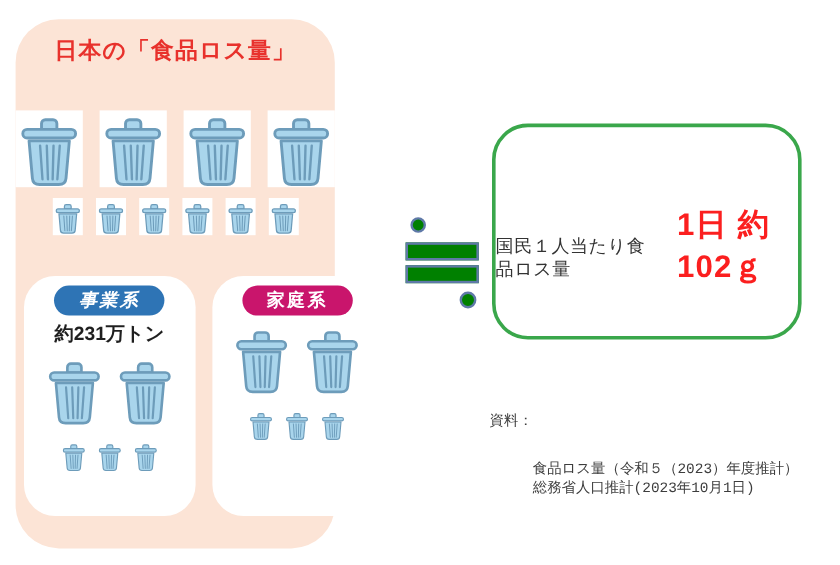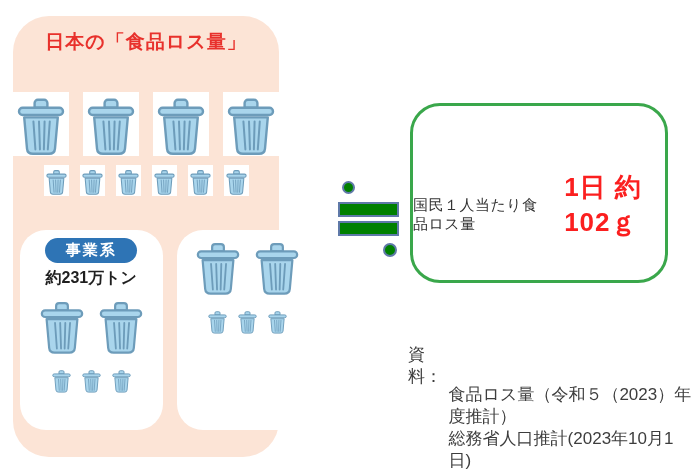--- a/index.html
+++ b/index.html
@@ -44,21 +44,21 @@
   }
   .sub-card{
     background:#ffffff;border-radius:26px;flex:1;height:200px;
     display:flex;flex-direction:column;align-items:center;
   }
   .badge{
     margin-top:8px;min-width:92px;height:25px;border-radius:13px;
     display:flex;align-items:center;justify-content:center;
     color:#ffffff;font-size:15px;font-weight:bold;letter-spacing:2px;box-sizing:border-box;
   }
-  .badge.business{background:#2e74b5;}
+  .badge.business{background:#2e74b5;font-style:italic;}
   .badge.household{background:#c9156c;}
   .card-amount{margin-top:5px;font-size:16px;font-weight:bold;color:#1f1f1f;}
   .card-big-cans{margin-top:6px;display:flex;gap:9px;align-items:flex-end;}
   .card-small-cans{margin-top:10px;display:flex;gap:7px;align-items:flex-end;}
   
   .eq-bar{
     position:absolute;background:#008000;border:2px solid #5f79a8;box-sizing:border-box;
   }
   .eq-dot{
     position:absolute;background:#008000;border:2px solid #5f79a8;border-radius:50%;box-sizing:border-box;
@@ -72,21 +72,21 @@
     position:absolute;left:410px;top:103px;width:258px;height:180px;
     background:#ffffff;border:3px solid #3aa74b;border-radius:30px;box-sizing:border-box;
     display:flex;flex-direction:row;align-items:center;
   }
   .green-box-title{margin-top:44px;font-size:15px;color:#333333;letter-spacing:0.5px;}
   .green-box-line1{margin-top:24px;font-size:26px;font-weight:bold;color:#fb1f1f;letter-spacing:1px;margin-left:26px;}
   .green-box-line2{margin-top:22px;font-size:26px;font-weight:bold;color:#fb1f1f;letter-spacing:1px;}
   
   .source-note{
     position:absolute;left:408px;top:344px;width:288px;
-    font-size:17px;line-height:1.3;color:#3d3d3d;display:flex;
+    font-size:12px;line-height:1.3;color:#3d3d3d;display:flex;font-family:Liberation Mono, monospace;
   }
   .source-lines{display:flex;flex-direction:column;margin-top:40px;}
 </style>
 </head>
 <body>
 
 <div id="stage">
 
   <div class="pink-panel">
     <div class="panel-title">日本の「食品ロス量」</div>
@@ -323,20 +323,21 @@
                   <path d="M20.5,29 L23,64"></path>
                   <path d="M27.5,29 L28.7,64"></path>
                   <path d="M34.5,29 L33.6,64"></path>
                   <path d="M41,29 L38.5,64"></path>
                 </g>
               </svg>
             </div>
           </div>
       </div>
       <div class="sub-card">
+        <div class="badge household">家庭系</div>
         <div class="card-big-cans">
             <div class="can-tile card-big">
               <svg viewBox="0 0 60 72">
                 <g fill="#a9d5ec" stroke="#6d9cba" stroke-width="3" stroke-linejoin="round">
                   <path d="M22,12 v-6 a4,4 0 0 1 4,-4 h8 a4,4 0 0 1 4,4 v6 z"></path>
                   <rect x="2.5" y="12" width="55" height="9" rx="4.5"></rect>
                   <path d="M9,24 L51,24 L47.5,63 Q47,69.5 40,69.5 L20,69.5 Q13,69.5 12.5,63 Z"></path>
                 </g>
                 <g stroke="#6d9cba" stroke-width="2.5" fill="none" stroke-linecap="round">
                   <path d="M20.5,29 L23,64"></path>

